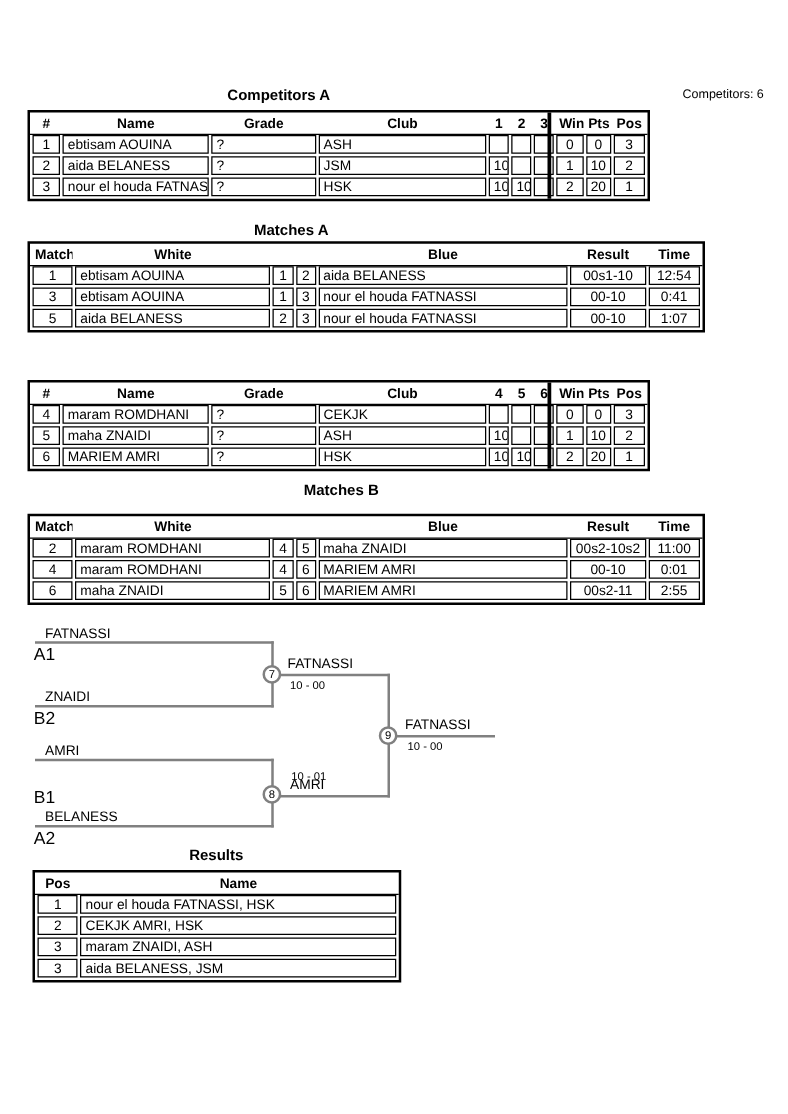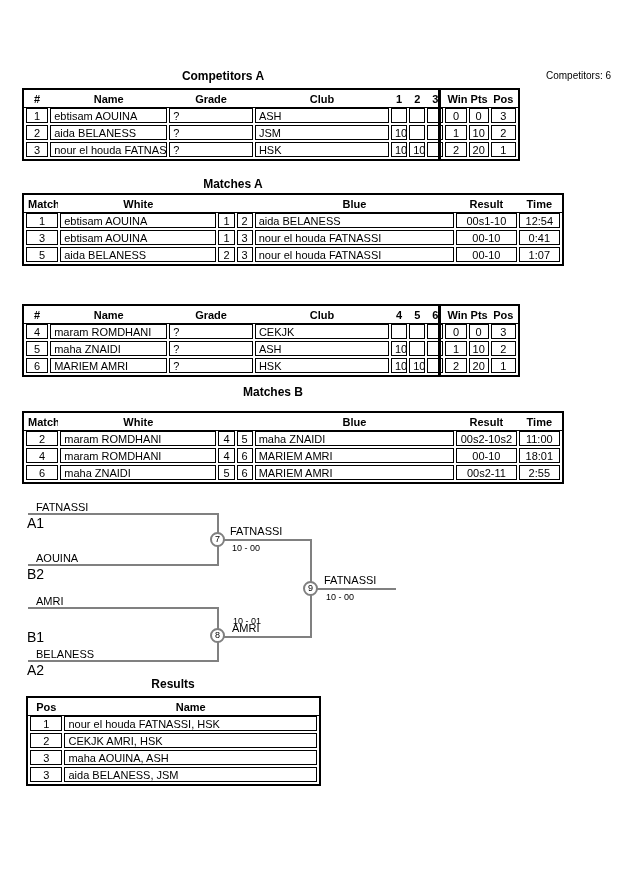--- a/index.html
+++ b/index.html
@@ -260,21 +260,21 @@
         <td class="c">00s2-10s2</td>
         <td class="c">11:00</td>
       </tr>
       <tr>
         <td class="c">4</td>
         <td class="l">maram ROMDHANI</td>
         <td class="c">4</td>
         <td class="c">6</td>
         <td class="l">MARIEM AMRI</td>
         <td class="c">00-10</td>
-        <td class="c">18:01</td>
+        <td class="c">0:01</td>
       </tr>
       <tr>
         <td class="c">6</td>
         <td class="l">maha ZNAIDI</td>
         <td class="c">5</td>
         <td class="c">6</td>
         <td class="l">MARIEM AMRI</td>
         <td class="c">00s2-11</td>
         <td class="c">2:55</td>
       </tr>
@@ -291,21 +291,21 @@
     <div class="bl" style="left:219px;top:539px;width:93px;"></div>
     <div class="bl" style="left:28px;top:607px;width:191px;"></div>
     <div class="bl" style="left:28px;top:660px;width:191px;"></div>
     <div class="blv" style="left:217px;top:607px;height:55px;"></div>
     <div class="bl" style="left:219px;top:636px;width:93px;"></div>
     <div class="blv" style="left:310px;top:539px;height:99px;"></div>
     <div class="bl" style="left:312px;top:588px;width:84px;"></div>
 
     <div class="bname" style="left:36px;top:501px;">FATNASSI</div>
     <div class="bseed" style="left:27px;top:515px;">A1</div>
-    <div class="bname" style="left:36px;top:552px;">AOUINA</div>
+    <div class="bname" style="left:36px;top:552px;">ZNAIDI</div>
     <div class="bseed" style="left:27px;top:566px;">B2</div>
     <div class="bname" style="left:36px;top:595px;">AMRI</div>
     <div class="bseed" style="left:27px;top:629px;">B1</div>
     <div class="bname" style="left:36px;top:648px;">BELANESS</div>
     <div class="bseed" style="left:27px;top:662px;">A2</div>
 
     <div class="bcircle" style="left:210px;top:532px;">7</div>
     <div class="bcircle" style="left:210px;top:628px;">8</div>
     <div class="bcircle" style="left:303px;top:581px;">9</div>
 
@@ -332,21 +332,21 @@
       <tr>
         <td class="c">1</td>
         <td class="l">nour el houda FATNASSI, HSK</td>
       </tr>
       <tr>
         <td class="c">2</td>
         <td class="l">CEKJK AMRI, HSK</td>
       </tr>
       <tr>
         <td class="c">3</td>
-        <td class="l">maha AOUINA, ASH</td>
+        <td class="l">maram ZNAIDI, ASH</td>
       </tr>
       <tr>
         <td class="c">3</td>
         <td class="l">aida BELANESS, JSM</td>
       </tr>
     </tbody>
       </table>
     <div class="hline"></div>
   </div>
 

